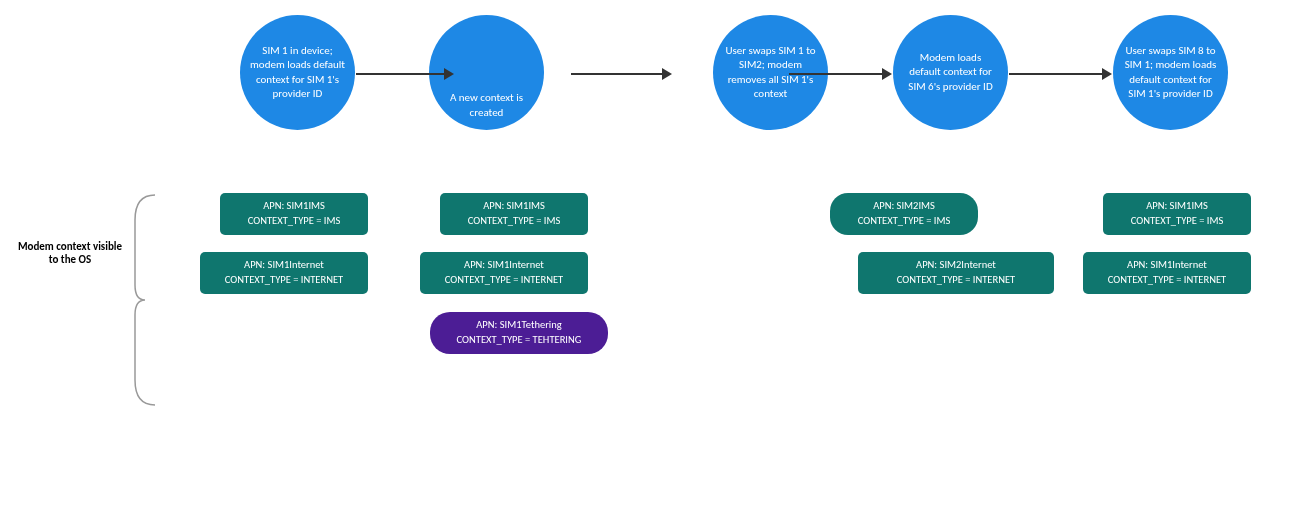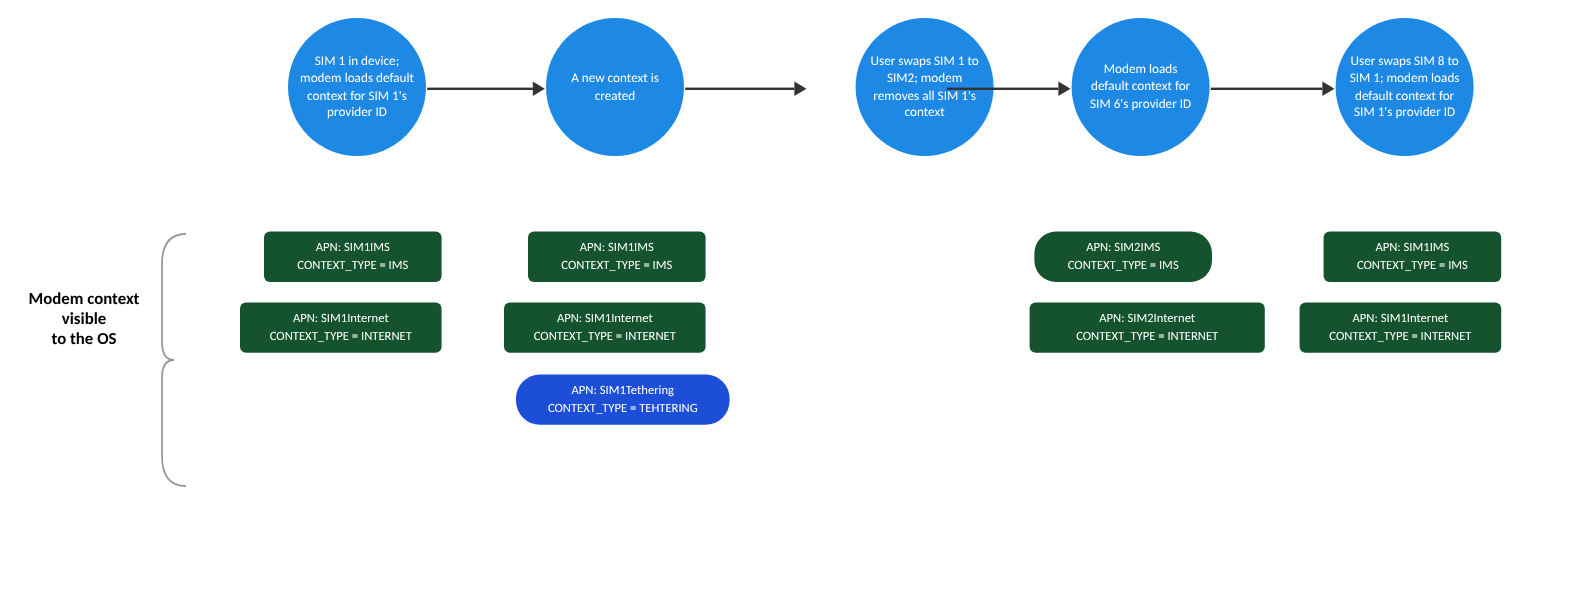--- a/index.html
+++ b/index.html
@@ -48,53 +48,53 @@
       width: 0;
       height: 0;
       border-top: 6px solid transparent;
       border-bottom: 6px solid transparent;
       border-left: 10px solid #333;
     }
 
     
     .ctx-box {
       position: absolute;
-      background-color: #14532d;
+      background-color: #0f766e;
       color: #fff;
       border-radius: 5px;
       display: flex;
       align-items: center;
       justify-content: center;
       text-align: center;
       font-size: 10.5px;
       line-height: 1.4;
       padding: 6px 8px;
     }
 
     
     .ctx-pill {
       position: absolute;
-      background-color: #1d4ed8;
+      background-color: #4c1d95;
       color: #fff;
       border-radius: 20px;
       display: flex;
       align-items: center;
       justify-content: center;
       text-align: center;
       font-size: 10.5px;
       line-height: 1.4;
       padding: 6px 8px;
     }
 
     
     .brace-label {
       position: absolute;
       left: 10px;
       top: 230px;
-      font-size: 14px;
+      font-size: 11px;
       font-weight: bold;
       color: #000;
       width: 120px;
       text-align: center;
     }
 
     
     .brace-svg {
       position: absolute;
       left: 130px;
@@ -133,21 +133,21 @@
     }
   </style>
 </head>
 <body>
 
 <div class="diagram-container">
 
   <div id="c1" class="circle" style="left:240px;top:15px;width:115px;height:115px;">
     <span>SIM 1 in device; modem loads default context for SIM 1's provider ID</span>
   </div>
-  <div id="c2" class="circle" style="left:455px;top:15px;width:115px;height:115px;">
+  <div id="c2" class="circle" style="left:429px;top:15px;width:115px;height:115px;align-items:flex-end;">
     <span>A new context is created</span>
   </div>
   <div id="c3" class="circle" style="left:713px;top:15px;width:115px;height:115px;">
     <span>User swaps SIM 1 to SIM2; modem removes all SIM 1's context</span>
   </div>
   <div id="c4" class="circle" style="left:893px;top:15px;width:115px;height:115px;">
     <span>Modem loads default context for SIM 6's provider ID</span>
   </div>
   <div id="c5" class="circle" style="left:1113px;top:15px;width:115px;height:115px;">
     <span>User swaps SIM 8 to SIM 1; modem loads default context for SIM 1's provider ID</span>
@@ -190,21 +190,21 @@
     <span>APN: SIM1IMS<br>CONTEXT_TYPE = IMS</span>
   </div>
   <div class="ctx-box" style="left:420px;top:252px;width:168px;height:42px;">
     <span>APN: SIM1Internet<br>CONTEXT_TYPE = INTERNET</span>
   </div>
 
   <div class="ctx-pill" style="left:430px;top:312px;width:178px;height:42px;">
     <span>APN: SIM1Tethering<br>CONTEXT_TYPE = TEHTERING</span>
   </div>
 
-  <div class="ctx-box" style="left:862px;top:193px;width:148px;height:42px;border-radius:18px;">
+  <div class="ctx-box" style="left:830px;top:193px;width:148px;height:42px;border-radius:18px;">
     <span>APN: SIM2IMS<br>CONTEXT_TYPE = IMS</span>
   </div>
   <div class="ctx-box" style="left:858px;top:252px;width:196px;height:42px;">
     <span>APN: SIM2Internet<br>CONTEXT_TYPE = INTERNET</span>
   </div>
 
   <div class="ctx-box" style="left:1103px;top:193px;width:148px;height:42px;">
     <span>APN: SIM1IMS<br>CONTEXT_TYPE = IMS</span>
   </div>
   <div class="ctx-box" style="left:1083px;top:252px;width:168px;height:42px;">

